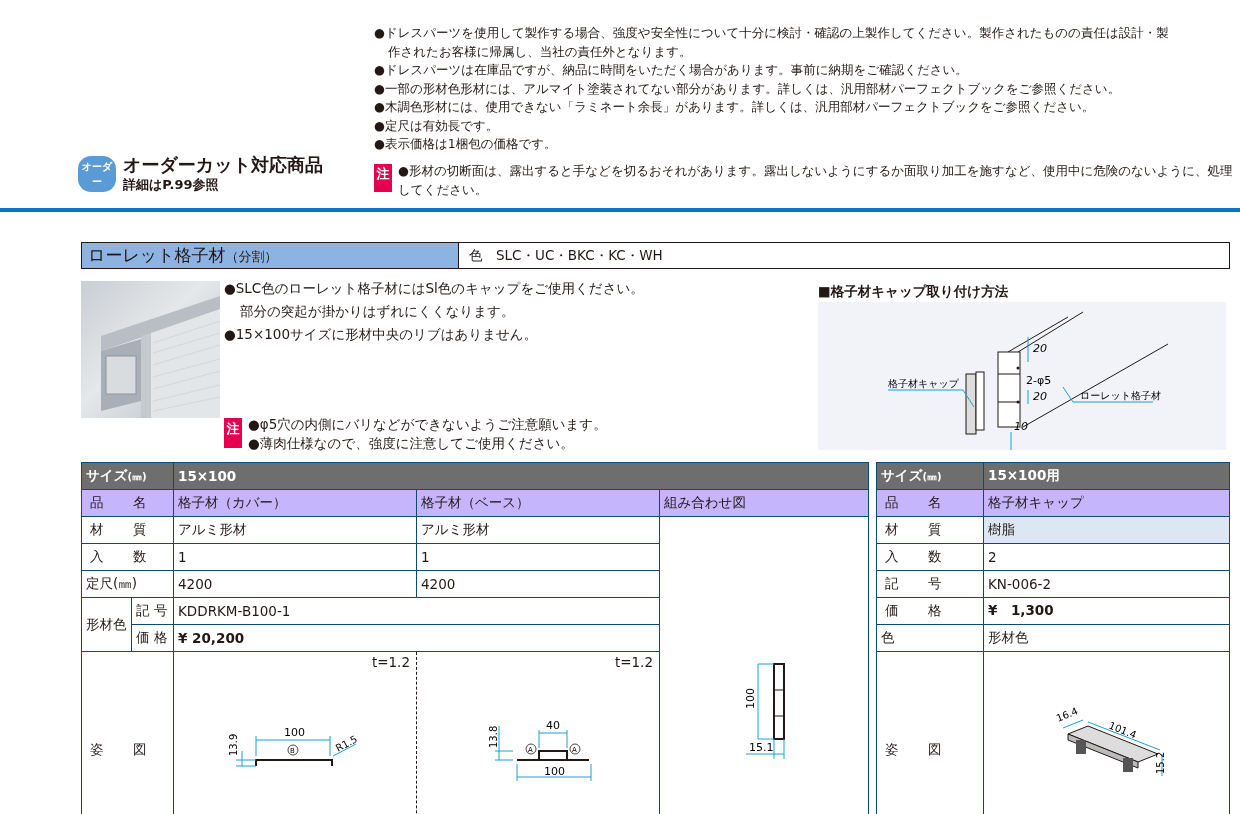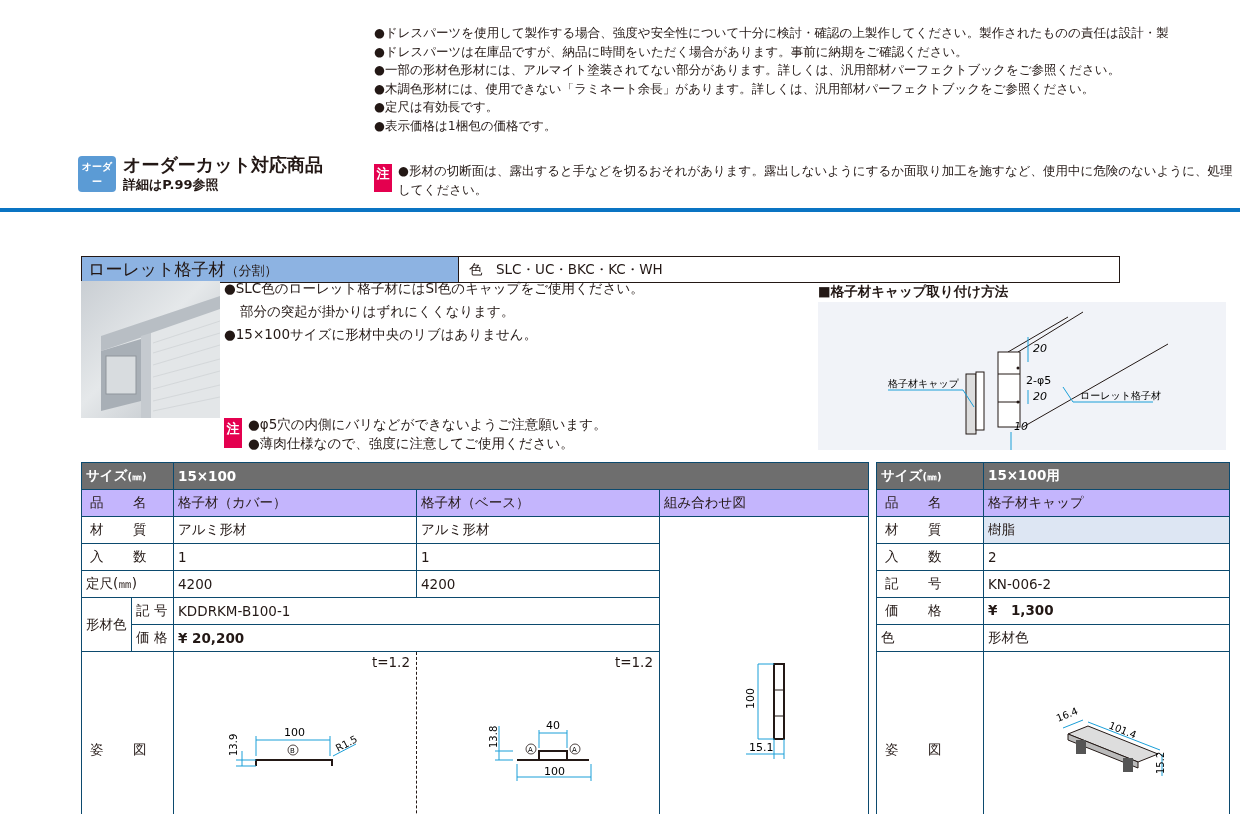--- a/index.html
+++ b/index.html
@@ -1,28 +1,28 @@
 <!DOCTYPE html>
 <html><head>
 <meta charset="utf-8">
 <style>
   *{box-sizing:border-box;margin:0;padding:0}
   body{width:1240px;height:814px;background:#fff;font-family:"DejaVu Sans","Liberation Sans",sans-serif;color:#231815;position:relative;overflow:hidden}
   .abs{position:absolute}
   .notes{left:374px;top:24px;width:860px;font-size:12.5px;line-height:18.5px}
   .notes div{white-space:nowrap}
   .notes .indent{padding-left:14px}
-  .oc-badge{left:78px;top:156px;width:38px;height:36px;background:#5b9bd5;border-radius:4px;color:#fff;font-size:10px;font-weight:bold;line-height:15px;text-align:center;padding-top:3px}
+  .oc-badge{left:78px;top:156px;width:38px;height:36px;background:#5b9bd5;border-radius:13px;color:#fff;font-size:10px;font-weight:bold;line-height:15px;text-align:center;padding-top:3px}
   .oc-title{left:123px;top:154px;font-size:18px;font-weight:bold;line-height:22px}
   .oc-sub{left:123px;top:177px;font-size:13px;font-weight:bold;line-height:16px}
   .caution{background:#e4004f;color:#fff;font-weight:bold;font-size:13px;text-align:center}
   .caution1{left:374px;top:164px;width:18px;height:28px;line-height:20px}
   .cautxt1{left:398px;top:161px;width:838px;font-size:12.5px;line-height:19px}
   .blue-rule{left:0;top:208px;width:1240px;height:4px;background:#0a74c3}
-  .sec-head{left:81px;top:256px;width:1039px;height:27px;border:1.5px solid #231815;display:flex}
+  .sec-head{left:81px;top:242px;width:1149px;height:27px;border:1.5px solid #231815;display:flex}
   .sec-title{width:377px;background:#8db3e2;font-size:17px;line-height:24px;padding-left:6px;border-right:1.5px solid #231815}
   .sec-title small{font-size:13px}
   .sec-color{font-size:13.5px;line-height:24px;padding-left:10px}
   .photo{left:81px;top:281px;width:139px;height:137px;background:linear-gradient(135deg,#c9ced3 0%,#e5e8ea 45%,#b5bbc1 100%);overflow:hidden}
   .photo svg{position:absolute;left:0;top:0}
   .desc{left:224px;top:279px;width:580px;font-size:13.5px;line-height:19px}
   .desc p{margin-bottom:4px}
   .desc .indent{padding-left:16px}
   .caution2{left:224px;top:418px;width:18px;height:30px;line-height:22px}
   .cautxt2{left:248px;top:415px;font-size:13.5px;line-height:19px}
@@ -38,20 +38,21 @@
   .dashR{border-right:1px dashed #231815}
   .dashL{border-left:1px dashed #231815}
   .tlabel{position:absolute;right:6px;top:2px;font-size:13.5px}
   .fig-cell{position:relative}
 </style>
 </head>
 <body>
 
 <div class="abs notes">
   <div>●ドレスパーツを使用して製作する場合、強度や安全性について十分に検討・確認の上製作してください。製作されたものの責任は設計・製</div>
+  <div class="indent">作されたお客様に帰属し、当社の責任外となります。</div>
   <div>●ドレスパーツは在庫品ですが、納品に時間をいただく場合があります。事前に納期をご確認ください。</div>
   <div>●一部の形材色形材には、アルマイト塗装されてない部分があります。詳しくは、汎用部材パーフェクトブックをご参照ください。</div>
   <div>●木調色形材には、使用できない「ラミネート余長」があります。詳しくは、汎用部材パーフェクトブックをご参照ください。</div>
   <div>●定尺は有効長です。</div>
   <div>●表示価格は1梱包の価格です。</div>
 </div>
 
 <div class="abs oc-badge">
   <div>オーダー</div>
   <div>カット</div>

